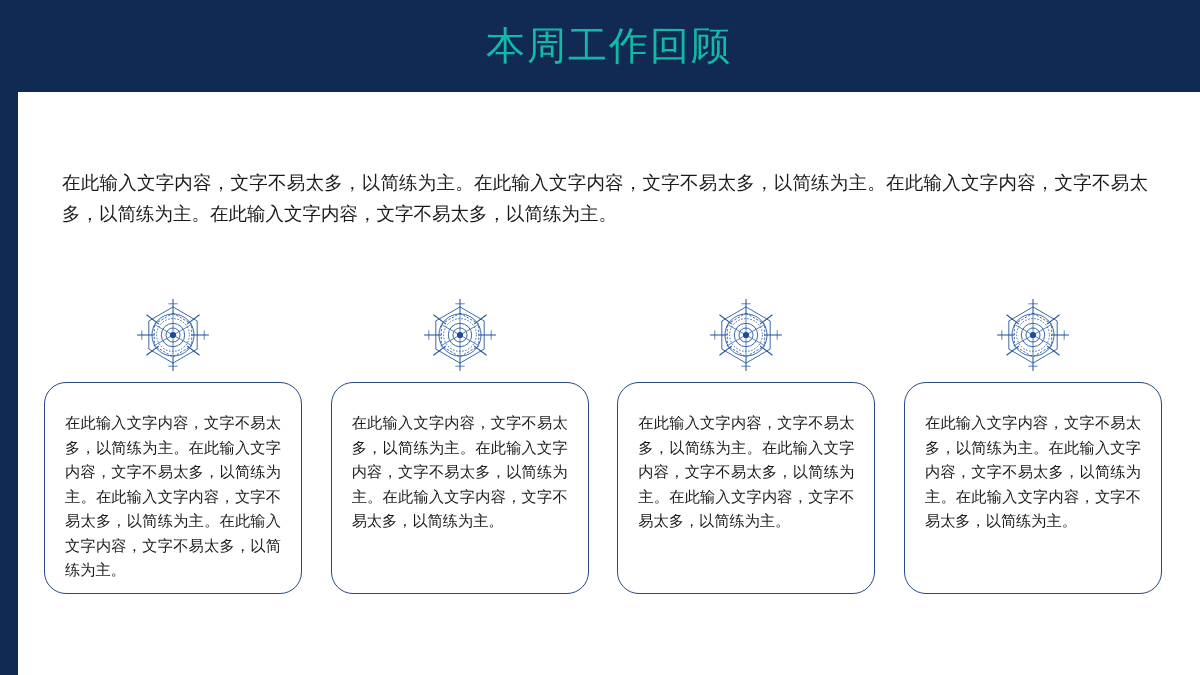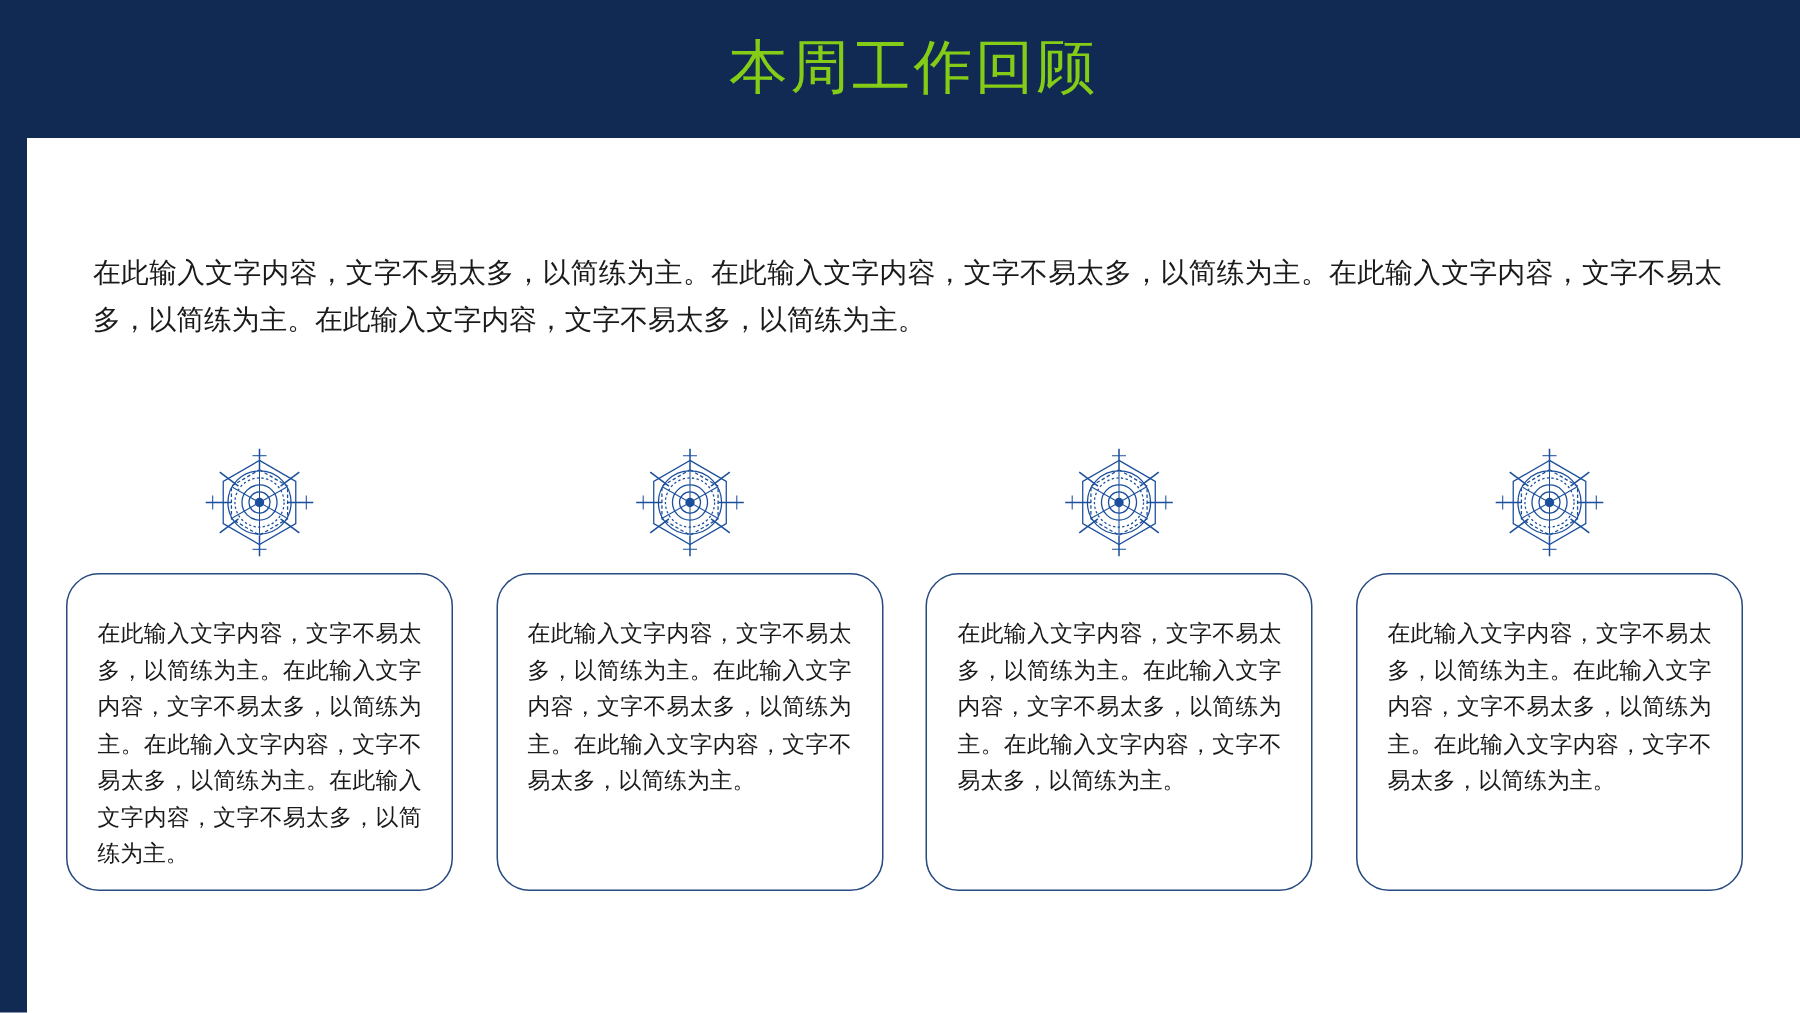--- a/index.html
+++ b/index.html
@@ -39,21 +39,21 @@
     background: #102a54;
   }
   .header-title {
     position: absolute;
     left: 0;
     top: 0;
     width: 1182px;
     height: 92px;
     line-height: 92px;
     text-align: center;
-    color: #84cc16;
+    color: #14b8a6;
     font-size: 39px;
     font-family: "Liberation Serif", "DejaVu Serif", serif;
     letter-spacing: 2px;
     white-space: nowrap;
   }
   
   .intro {
     position: absolute;
     left: 62px;
     top: 168px;

